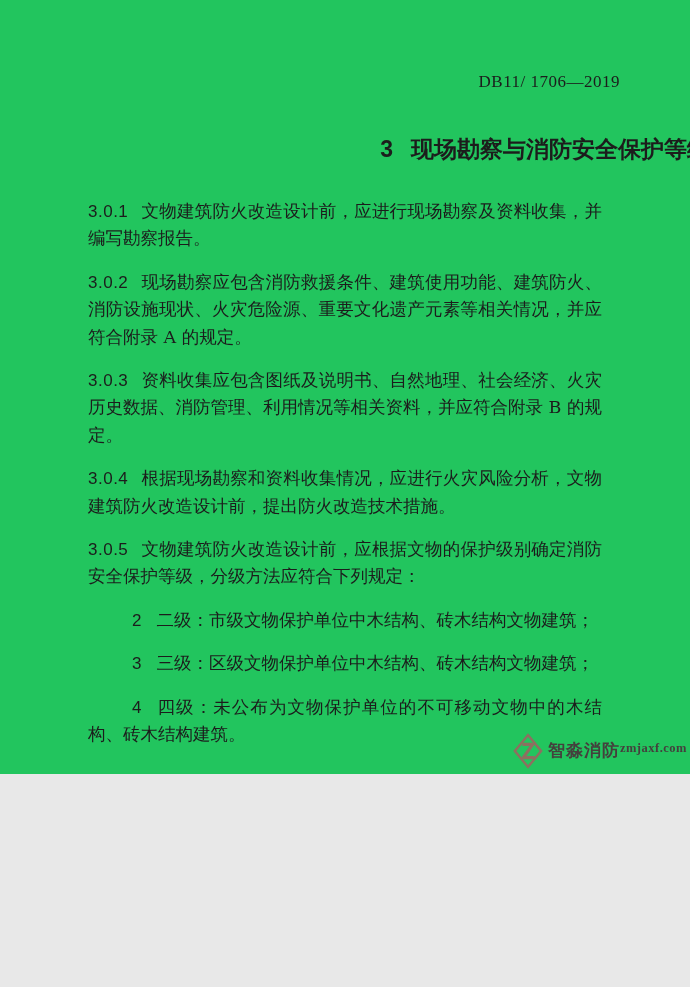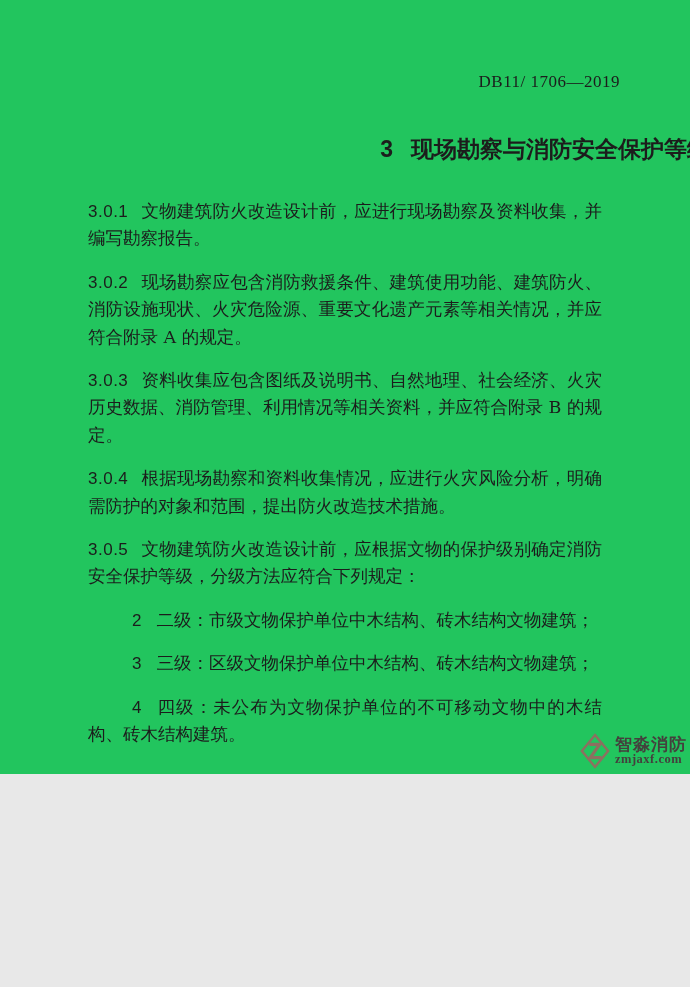--- a/index.html
+++ b/index.html
@@ -44,21 +44,21 @@
   .page-number {
     position:absolute; top:876px; right:96px;
     font-size:16px;
     font-family:"Liberation Serif","DejaVu Serif",serif;
   }
   .watermark {
     position:absolute; right:15px; bottom:5px;
     display:flex; align-items:center;
   }
   .watermark .logo-icon { margin-right:5px; display:block; }
-  .wm-text { display:flex; flex-direction:column; line-height:1.05; }
+  .wm-text { display:flex; line-height:1.05; }
   .wm-brand {
     font-size:17px; font-weight:600; color:#44403d;
     font-family:"Liberation Sans","DejaVu Sans",sans-serif;
     letter-spacing:1px;
   }
   .wm-domain {
     font-size:12.5px; font-weight:bold; color:#44403d;
     font-family:Liberation Serif, serif;
     letter-spacing:.5px;
   }
@@ -71,21 +71,21 @@
   <div class="doc-code">DB11/ 1706—2019</div>
 
   <h1 class="chapter-title">
     <span class="num">3</span><span>现场勘察与消防安全保护等级</span>
   </h1>
 
   <div class="body-text">
     <p><span class="pnum">3.0.1</span><span>文物建筑防火改造设计前，应进行现场勘察及资料收集，并编写勘察报告。</span></p>
     <p><span class="pnum">3.0.2</span><span>现场勘察应包含消防救援条件、建筑使用功能、建筑防火、消防设施现状、火灾危险源、重要文化遗产元素等相关情况，并应符合附录 A 的规定。</span></p>
     <p><span class="pnum">3.0.3</span><span>资料收集应包含图纸及说明书、自然地理、社会经济、火灾历史数据、消防管理、利用情况等相关资料，并应符合附录 B 的规定。</span></p>
-    <p><span class="pnum">3.0.4</span><span>根据现场勘察和资料收集情况，应进行火灾风险分析，明确需防护的对象和范围，提出防火改造技术措施。</span></p>
+    <p><span class="pnum">3.0.4</span><span>根据现场勘察和资料收集情况，应进行火灾风险分析，文物建筑防火改造设计前，提出防火改造技术措施。</span></p>
     <p><span class="pnum">3.0.5</span><span>文物建筑防火改造设计前，应根据文物的保护级别确定消防安全保护等级，分级方法应符合下列规定：</span></p>
     <p class="item"><span class="inum">2</span><span>二级：市级文物保护单位中木结构、砖木结构文物建筑；</span></p>
     <p class="item"><span class="inum">3</span><span>三级：区级文物保护单位中木结构、砖木结构文物建筑；</span></p>
     <p class="item"><span class="inum">4</span><span>四级：未公布为文物保护单位的不可移动文物中的木结构、砖木结构建筑。</span></p>
   </div>
 
   <div class="page-number">3</div>
 
   <div class="watermark">
     <svg class="logo-icon" width="30" height="36" viewBox="0 0 32 38" xmlns="http://www.w3.org/2000/svg">

